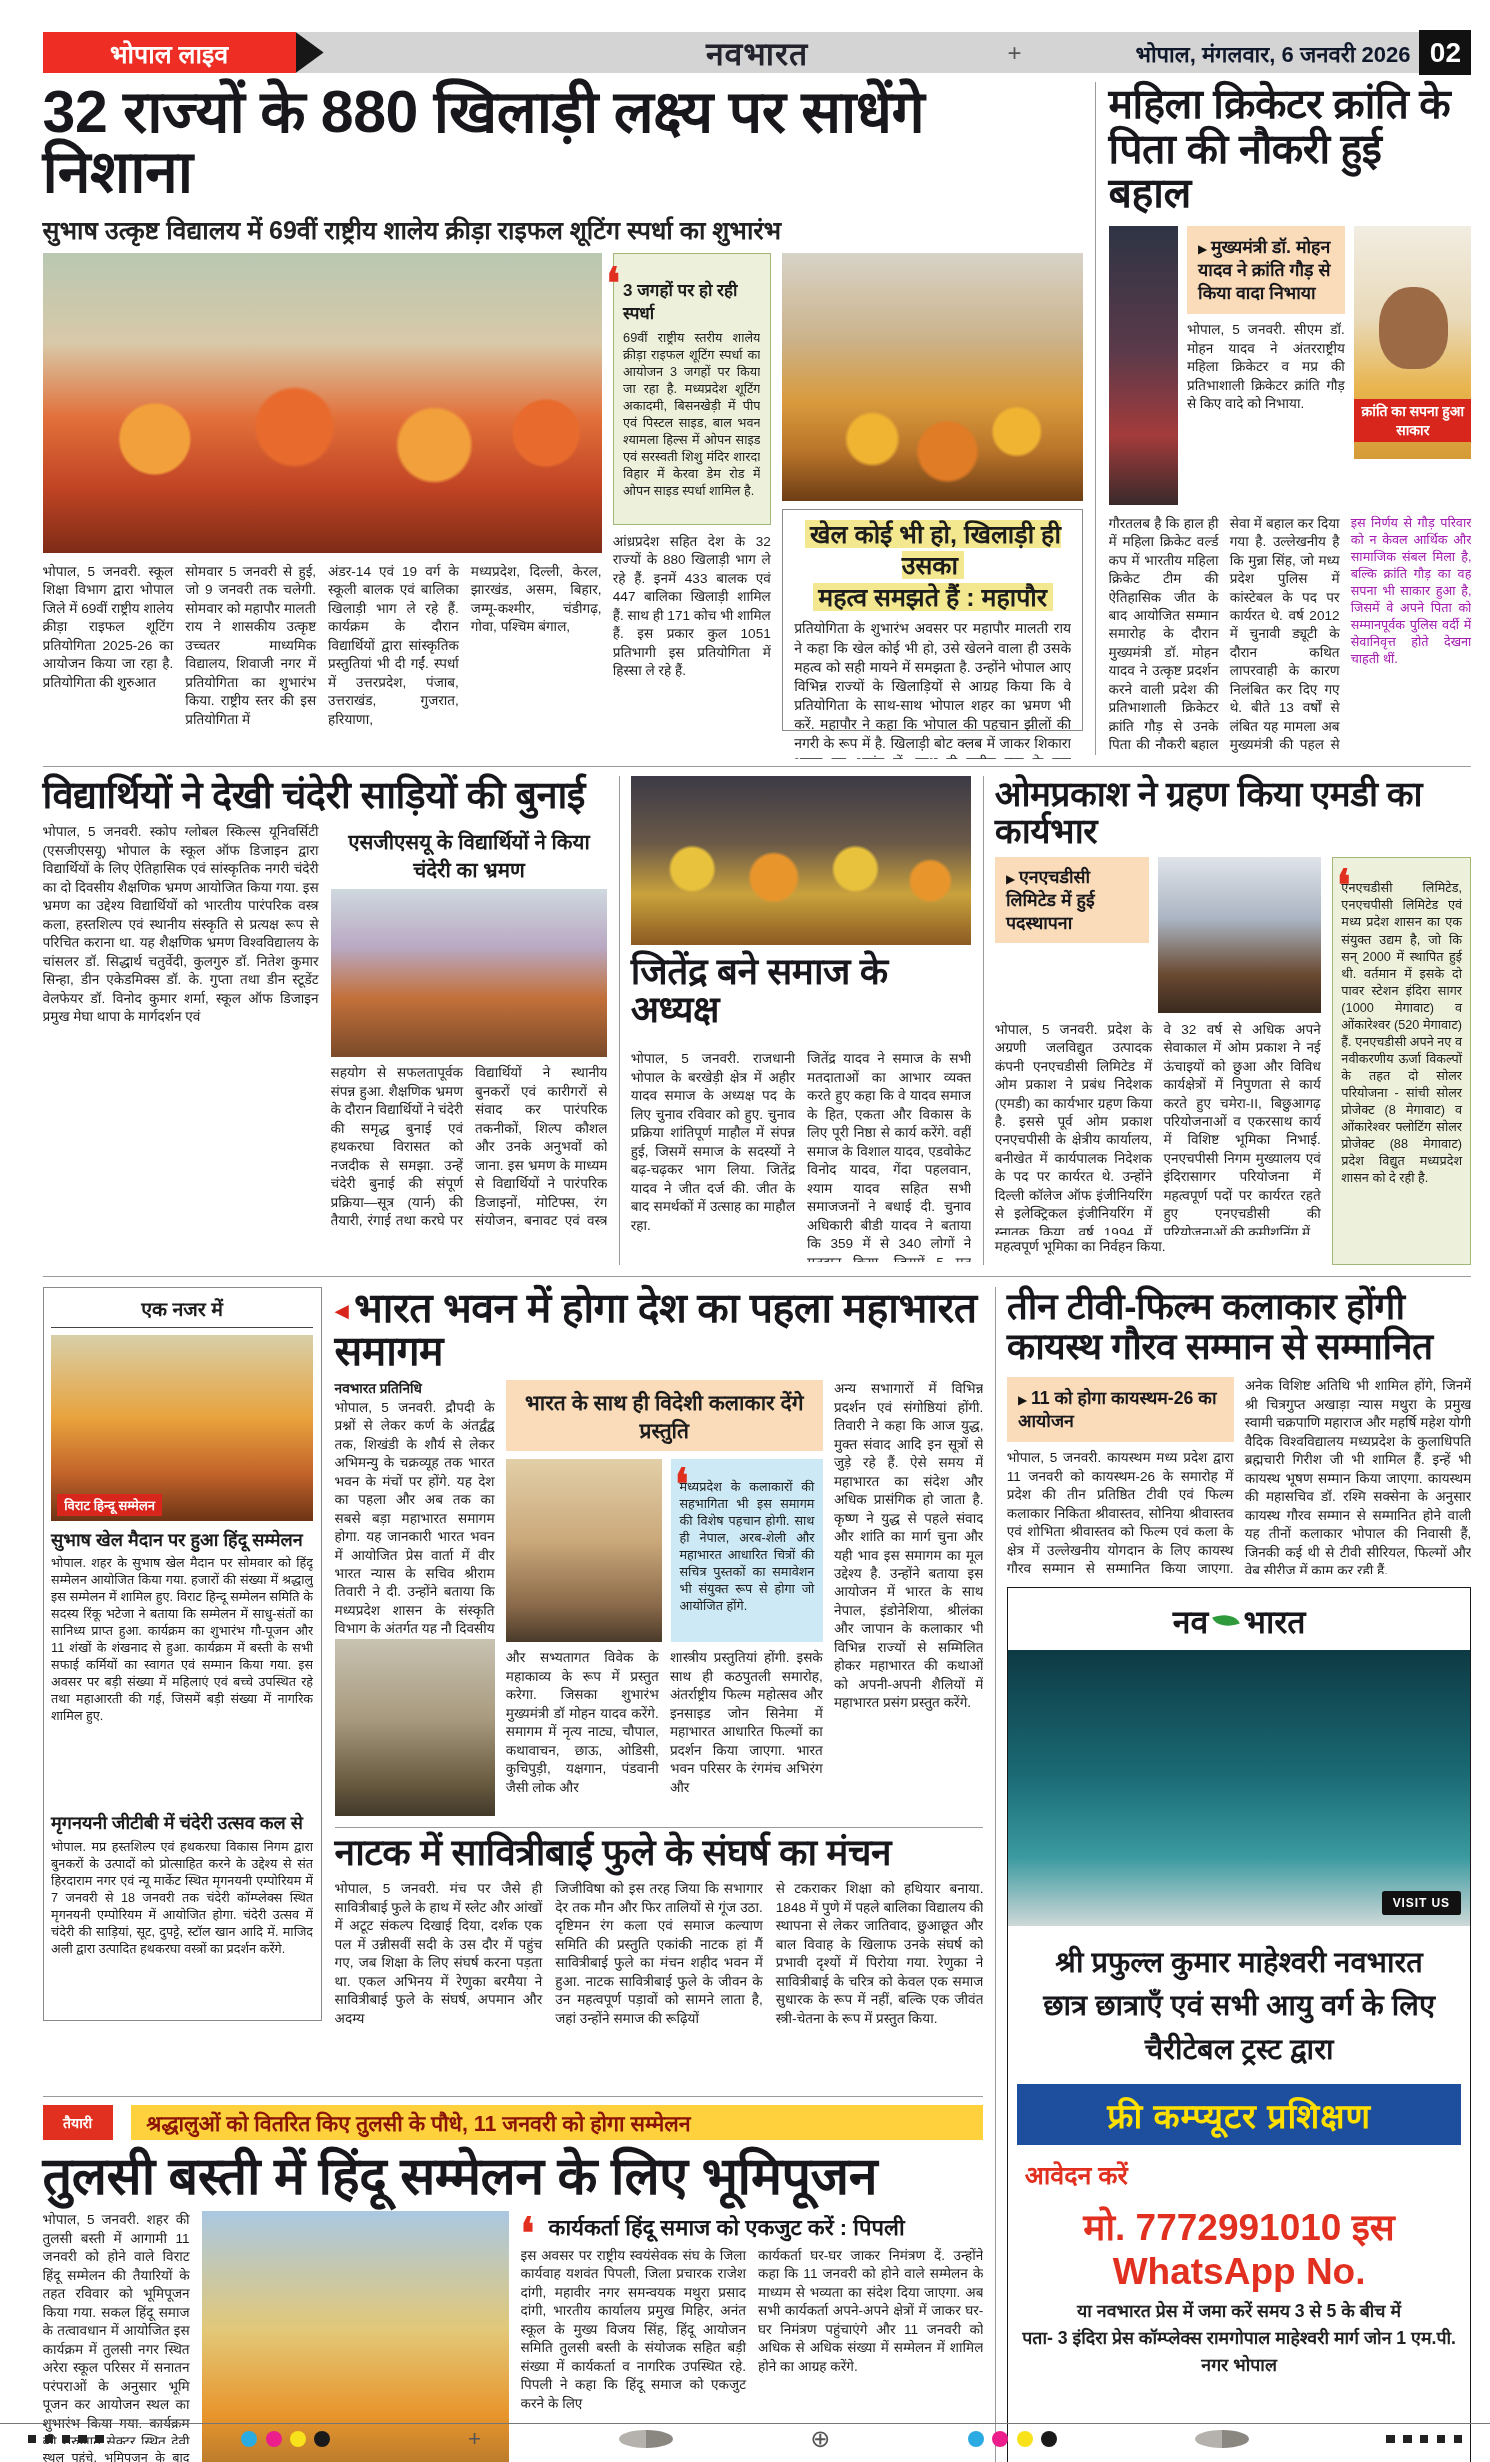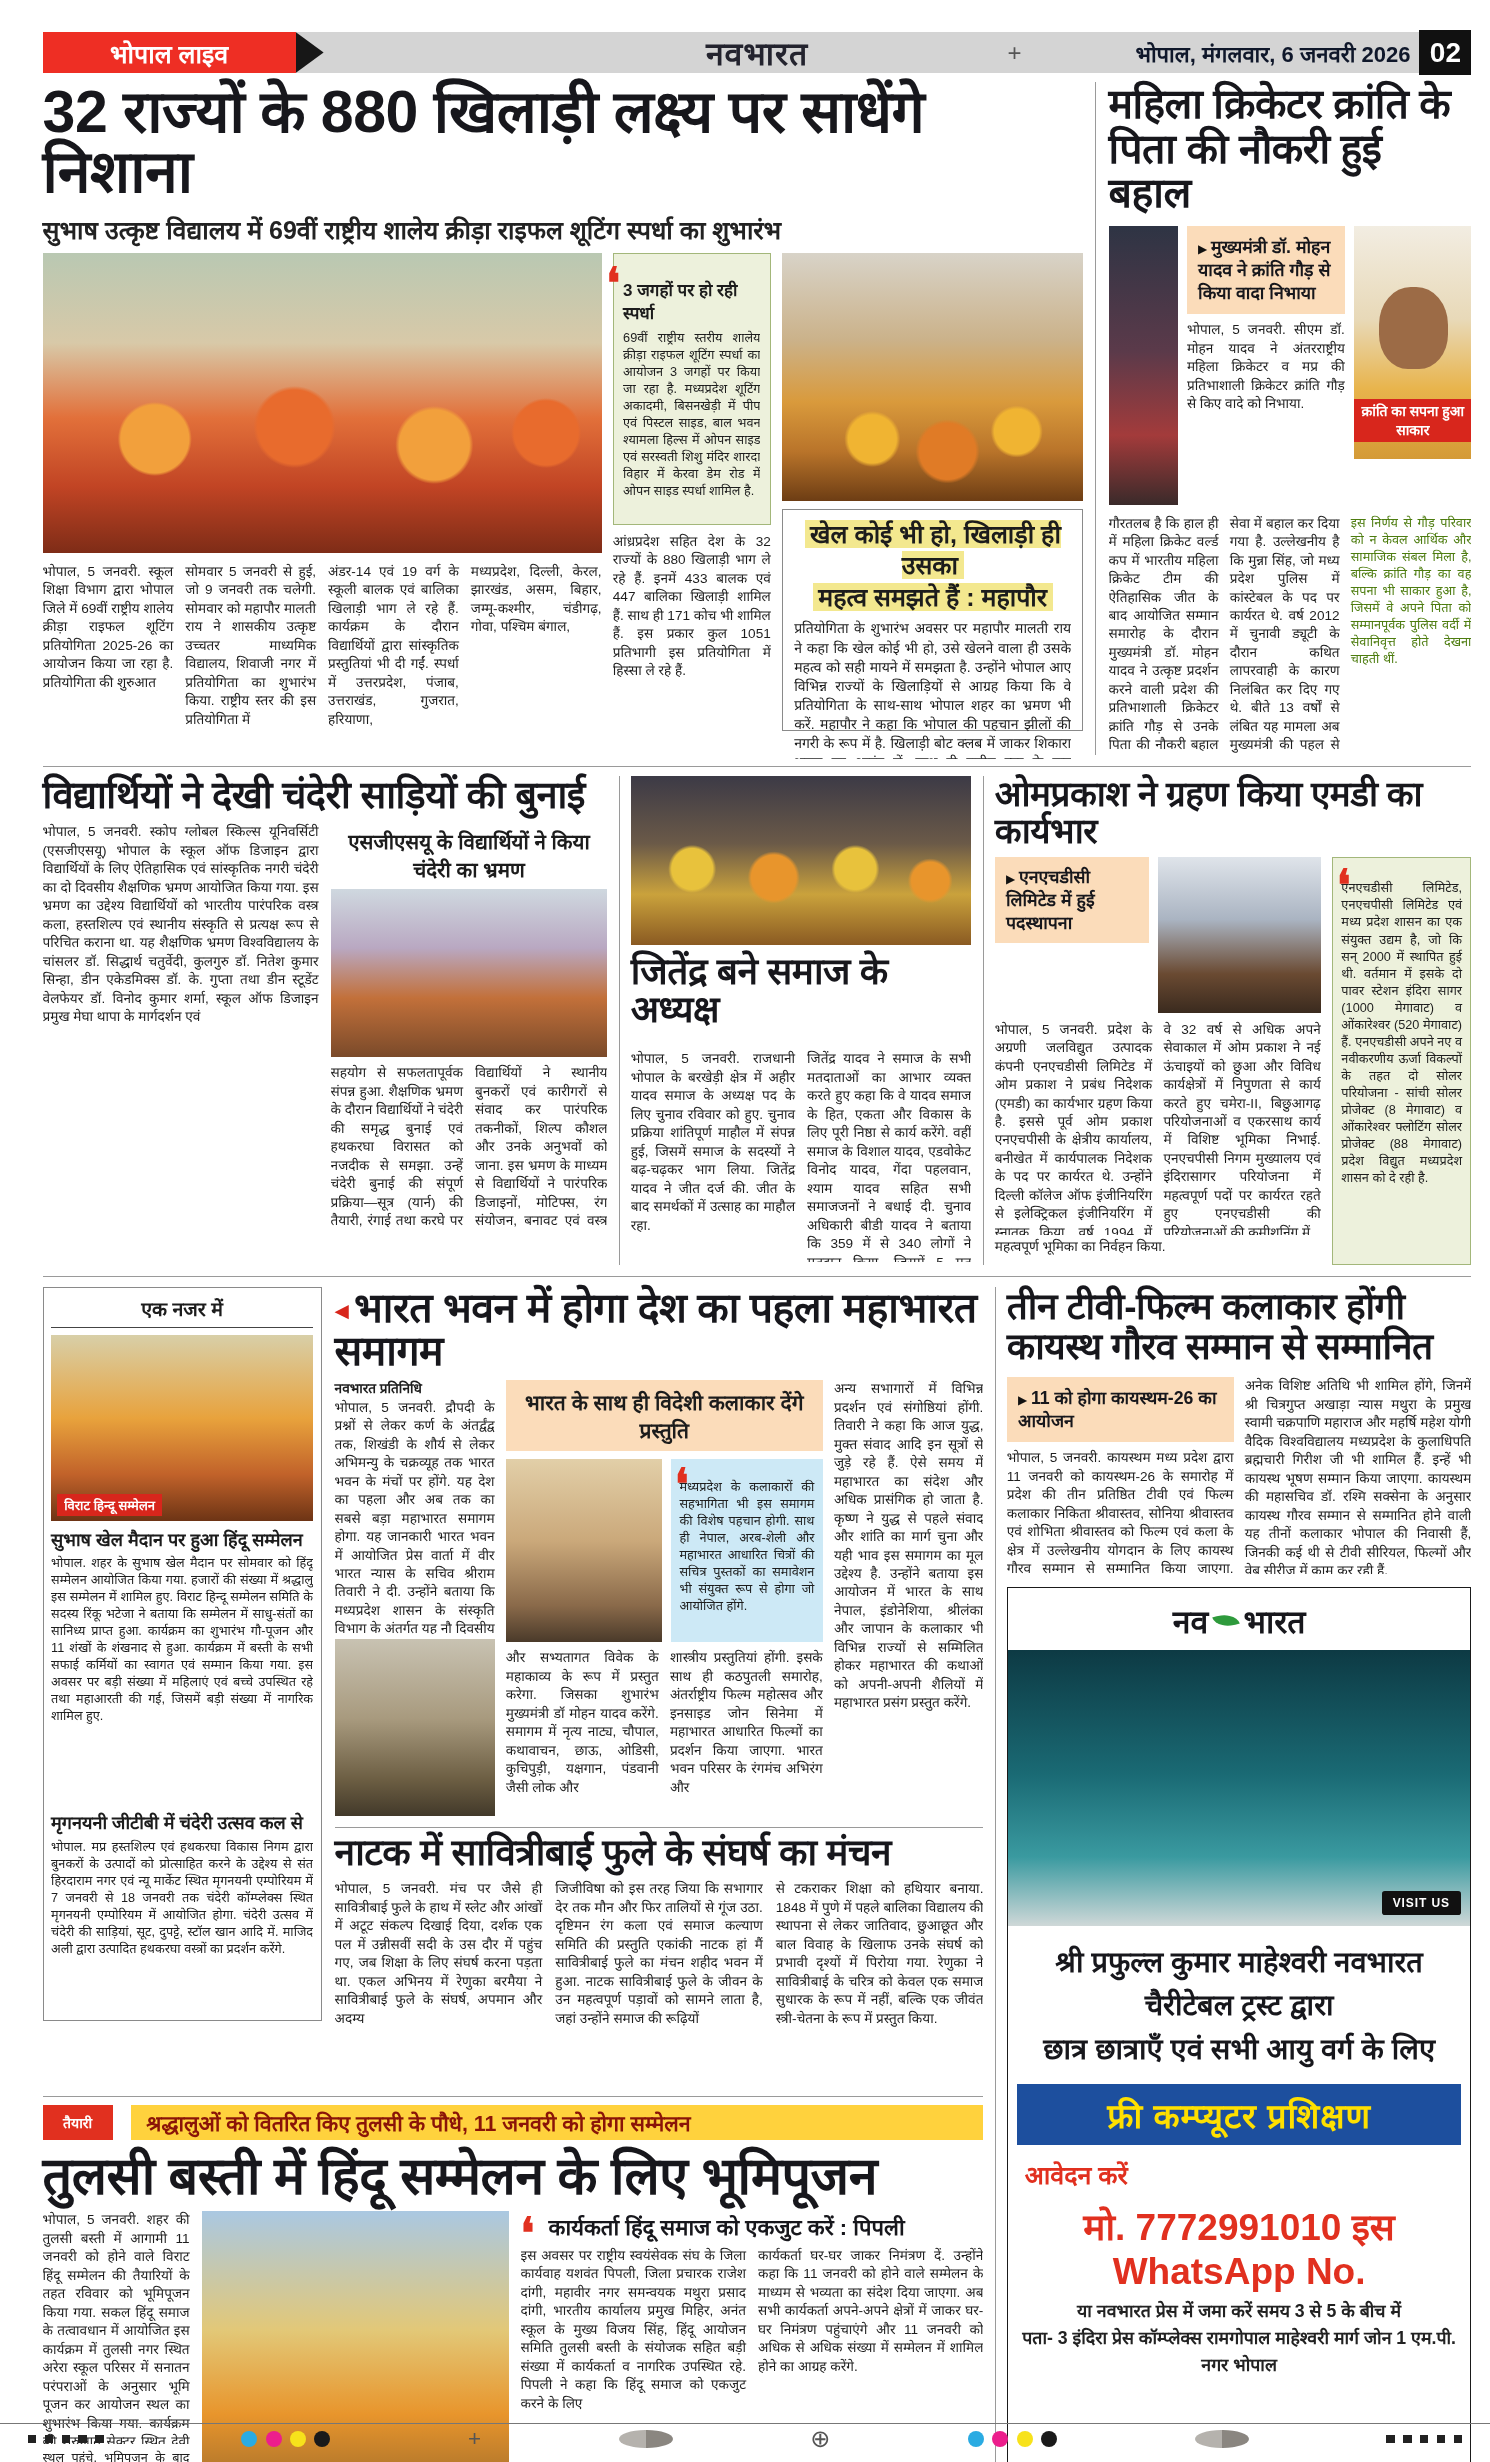--- a/index.html
+++ b/index.html
@@ -197,21 +197,21 @@
             <div class="photo ph-cm" style="height:233px;">
               <div class="caption-red">क्रांति का सपना हुआ साकार</div>
             </div>
           </div>
         </div>
         <div class="crk-rowB">
           <div style="display:flex; gap:11.2px; width:231px;">
             <div class="txt" style="flex:1;">गौरतलब है कि हाल ही में महिला क्रिकेट वर्ल्ड कप में भारतीय महिला क्रिकेट टीम की ऐतिहासिक जीत के बाद आयोजित सम्मान समारोह के दौरान मुख्यमंत्री डॉ. मोहन यादव ने उत्कृष्ट प्रदर्शन करने वाली प्रदेश की प्रतिभाशाली क्रिकेटर क्रांति गौड़ से उनके पिता की नौकरी बहाल करने का आश्वासन दिया था. जिसे उन्होंने नियमों के तहत निभाया है. मुख्यमंत्री डॉ. यादव के निर्देशानुसार पुलिस मुख्यालय द्वारा मुन्ना सिंह को पुनः</div>
             <div class="txt" style="flex:1;">सेवा में बहाल कर दिया गया है. उल्लेखनीय है कि मुन्ना सिंह, जो मध्य प्रदेश पुलिस में कांस्टेबल के पद पर कार्यरत थे. वर्ष 2012 में चुनावी ड्यूटी के दौरान कथित लापरवाही के कारण निलंबित कर दिए गए थे. बीते 13 वर्षों से लंबित यह मामला अब मुख्यमंत्री की पहल से सकारात्मक समाधान तक पहुंचा है.</div>
           </div>
-          <div class="txt-sm" style="flex:1; color:#4d7c0f;">इस निर्णय से गौड़ परिवार को न केवल आर्थिक और सामाजिक संबल मिला है, बल्कि क्रांति गौड़ का वह सपना भी साकार हुआ है, जिसमें वे अपने पिता को सम्मानपूर्वक पुलिस वर्दी में सेवानिवृत्त होते देखना चाहती थीं.</div>
+          <div class="txt-sm" style="flex:1; color:#a21caf;">इस निर्णय से गौड़ परिवार को न केवल आर्थिक और सामाजिक संबल मिला है, बल्कि क्रांति गौड़ का वह सपना भी साकार हुआ है, जिसमें वे अपने पिता को सम्मानपूर्वक पुलिस वर्दी में सेवानिवृत्त होते देखना चाहती थीं.</div>
         </div>
       </div>
     </div>
 
     <div class="mid-band">
       <div class="chanderi">
         <div class="hd mid-h2">विद्यार्थियों ने देखी चंदेरी साड़ियों की बुनाई</div>
         <div style="display:flex; gap:12px; margin-top:7.5px;">
           <div style="width:276px; display:flex; gap:12px;">
             <div class="txt ovh" style="flex:1; height:380px;">भोपाल, 5 जनवरी. स्कोप ग्लोबल स्किल्स यूनिवर्सिटी (एसजीएसयू) भोपाल के स्कूल ऑफ डिजाइन द्वारा विद्यार्थियों के लिए ऐतिहासिक एवं सांस्कृतिक नगरी चंदेरी का दो दिवसीय शैक्षणिक भ्रमण आयोजित किया गया. इस भ्रमण का उद्देश्य विद्यार्थियों को भारतीय पारंपरिक वस्त्र कला, हस्तशिल्प एवं स्थानीय संस्कृति से प्रत्यक्ष रूप से परिचित कराना था. यह शैक्षणिक भ्रमण विश्वविद्यालय के चांसलर डॉ. सिद्धार्थ चतुर्वेदी, कुलगुरु डॉ. नितेश कुमार सिन्हा, डीन एकेडमिक्स डॉ. के. गुप्ता तथा डीन स्टूडेंट वेलफेयर डॉ. विनोद कुमार शर्मा, स्कूल ऑफ डिजाइन प्रमुख मेघा थापा के मार्गदर्शन एवं</div>
@@ -361,22 +361,22 @@
           <div class="ad-logo">
             <span class="nav">नव</span>
             <span class="leaf"></span>
             <span class="nav">भारत</span>
           </div>
           <div class="ad-photo ph-adkids">
             <div class="visit">VISIT US</div>
           </div>
           <div style="padding-top:15px;">
             <div class="ad-line">श्री प्रफुल्ल कुमार माहेश्वरी नवभारत</div>
+            <div class="ad-line">छात्र छात्राएँ एवं सभी आयु वर्ग के लिए</div>
             <div class="ad-line">चैरीटेबल ट्रस्ट द्वारा</div>
-            <div class="ad-line">छात्र छात्राएँ एवं सभी आयु वर्ग के लिए</div>
           </div>
           <div class="ad-banner">फ्री कम्प्यूटर प्रशिक्षण</div>
           <div class="ad-apply">आवेदन करें</div>
           <div class="ad-phone">मो. 7772991010 इस WhatsApp No.</div>
           <div class="ad-note">या नवभारत प्रेस में जमा करें  समय 3 से 5 के बीच में</div>
           <div class="ad-note">पता- 3 इंदिरा प्रेस कॉम्प्लेक्स रामगोपाल माहेश्वरी मार्ग जोन 1 एम.पी. नगर भोपाल</div>
         </div>
       </div>
     </div>
 

